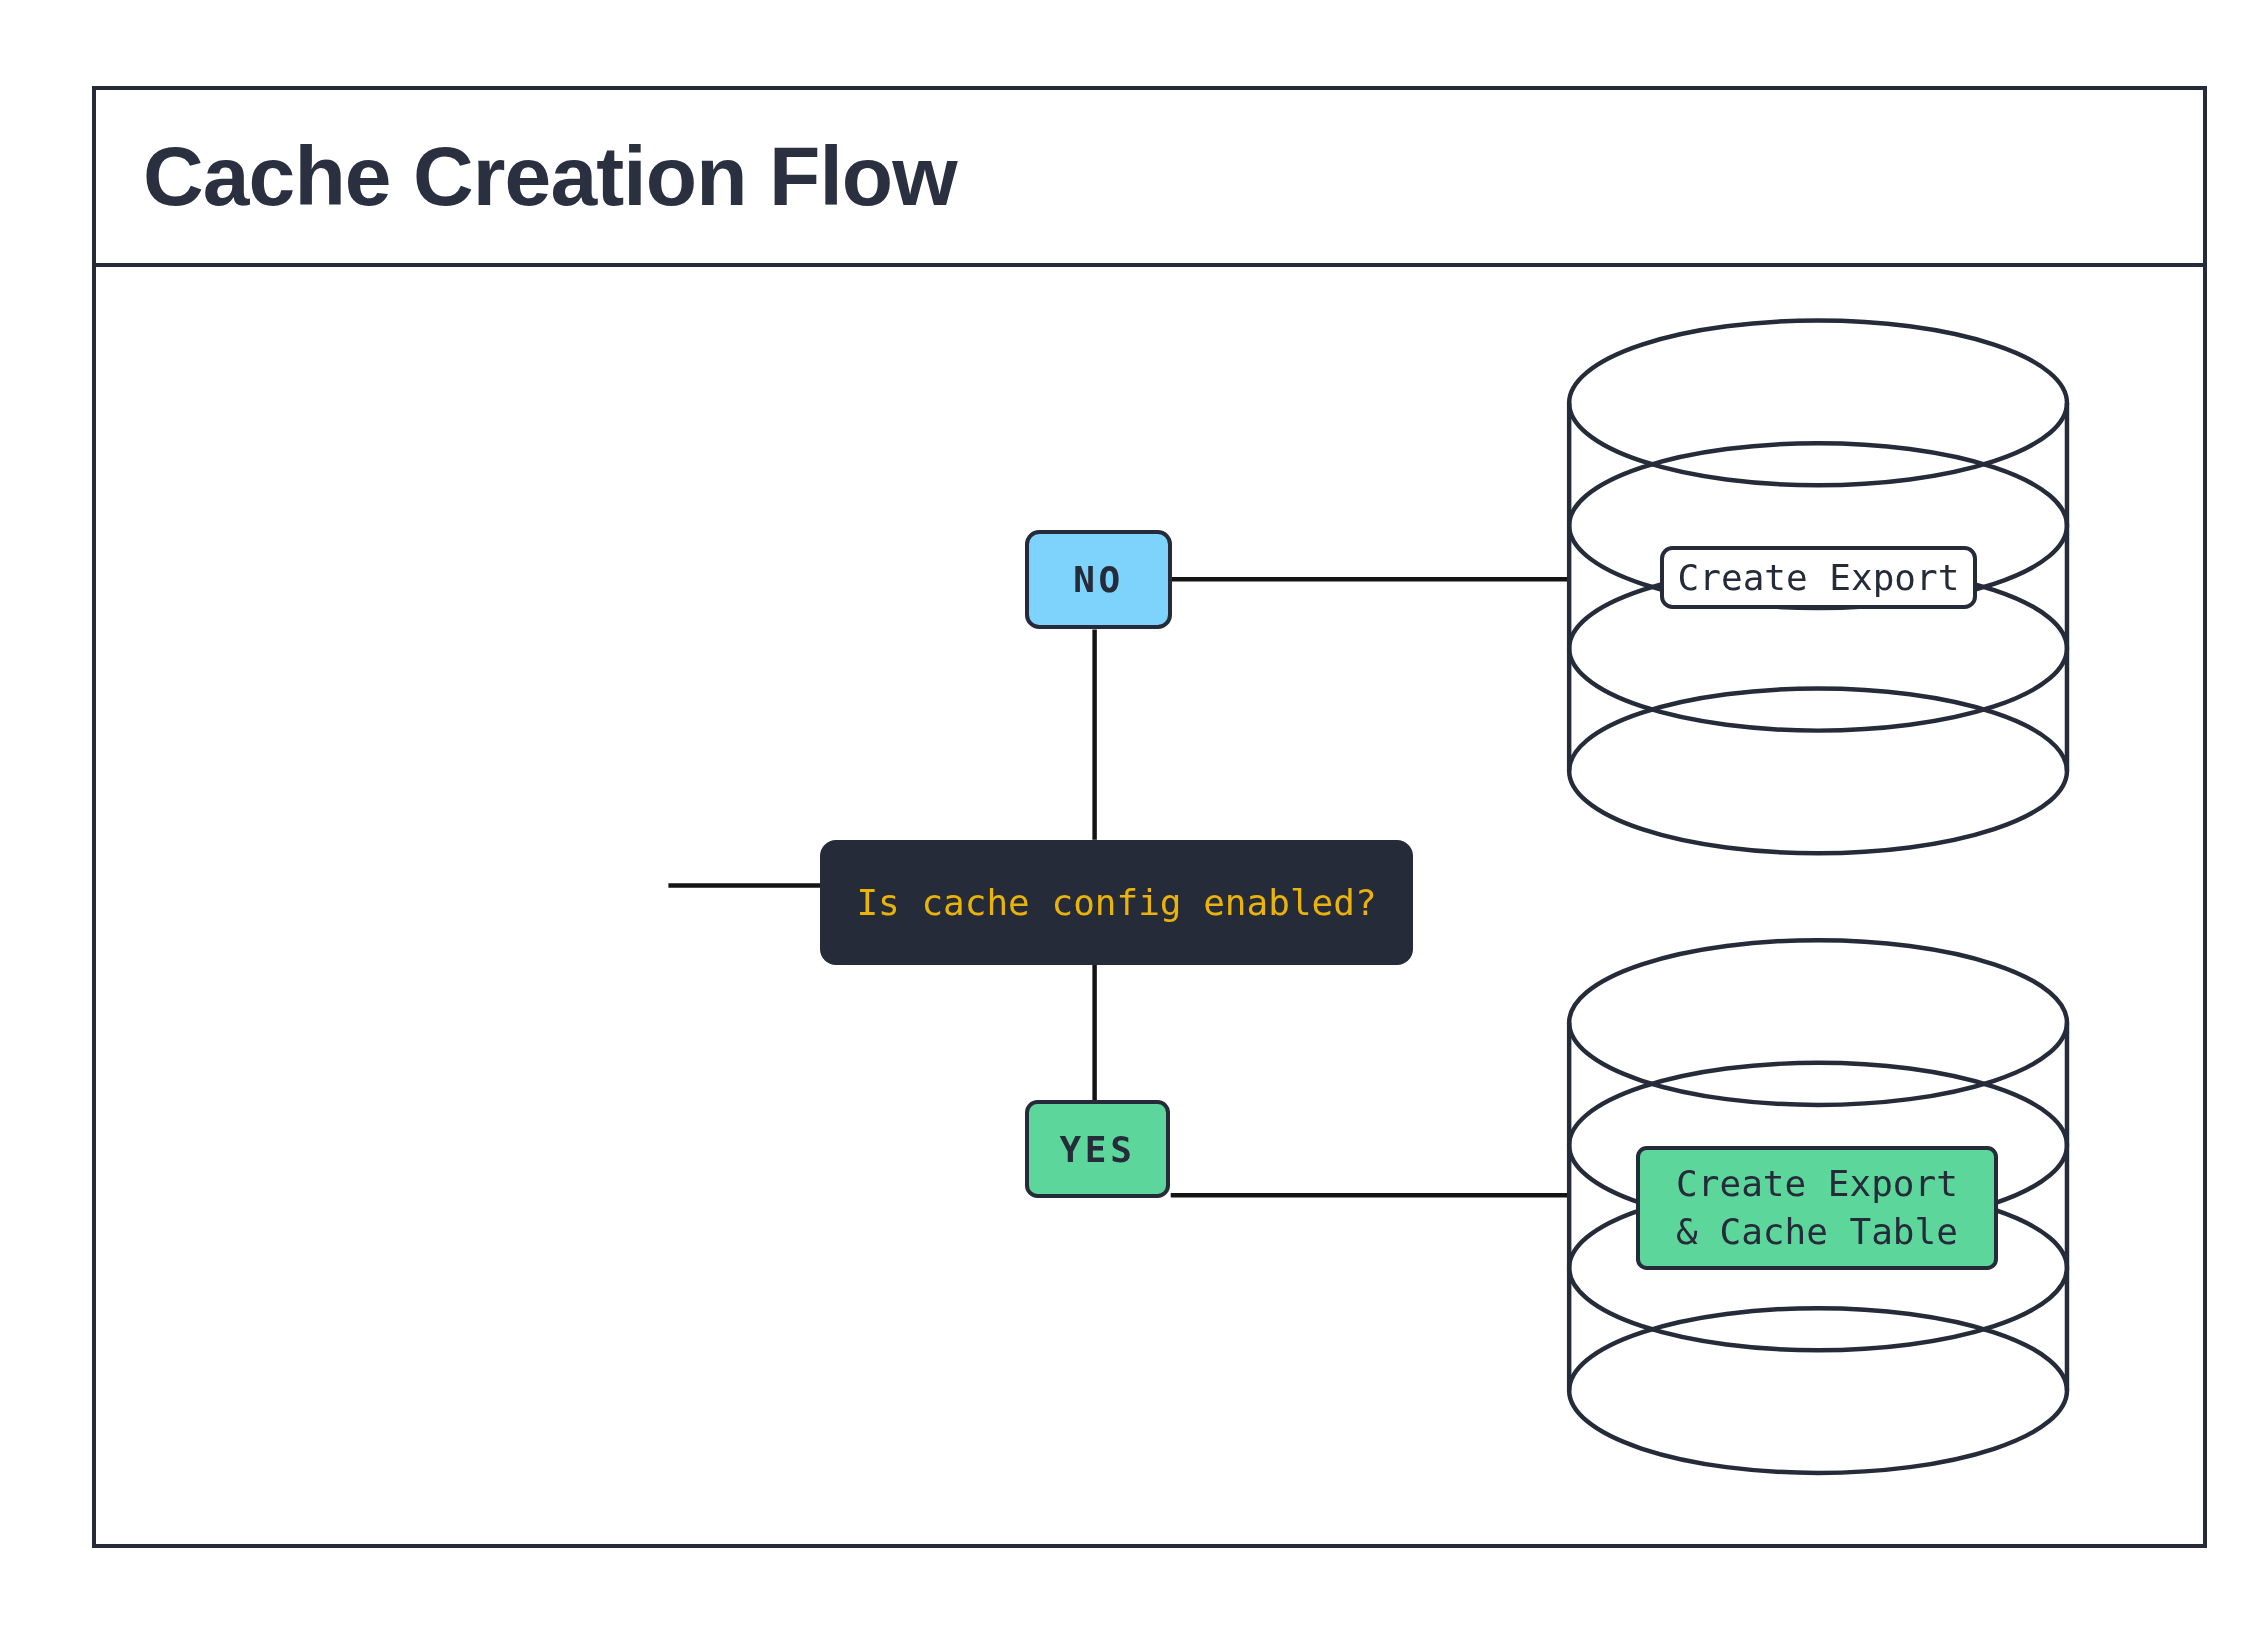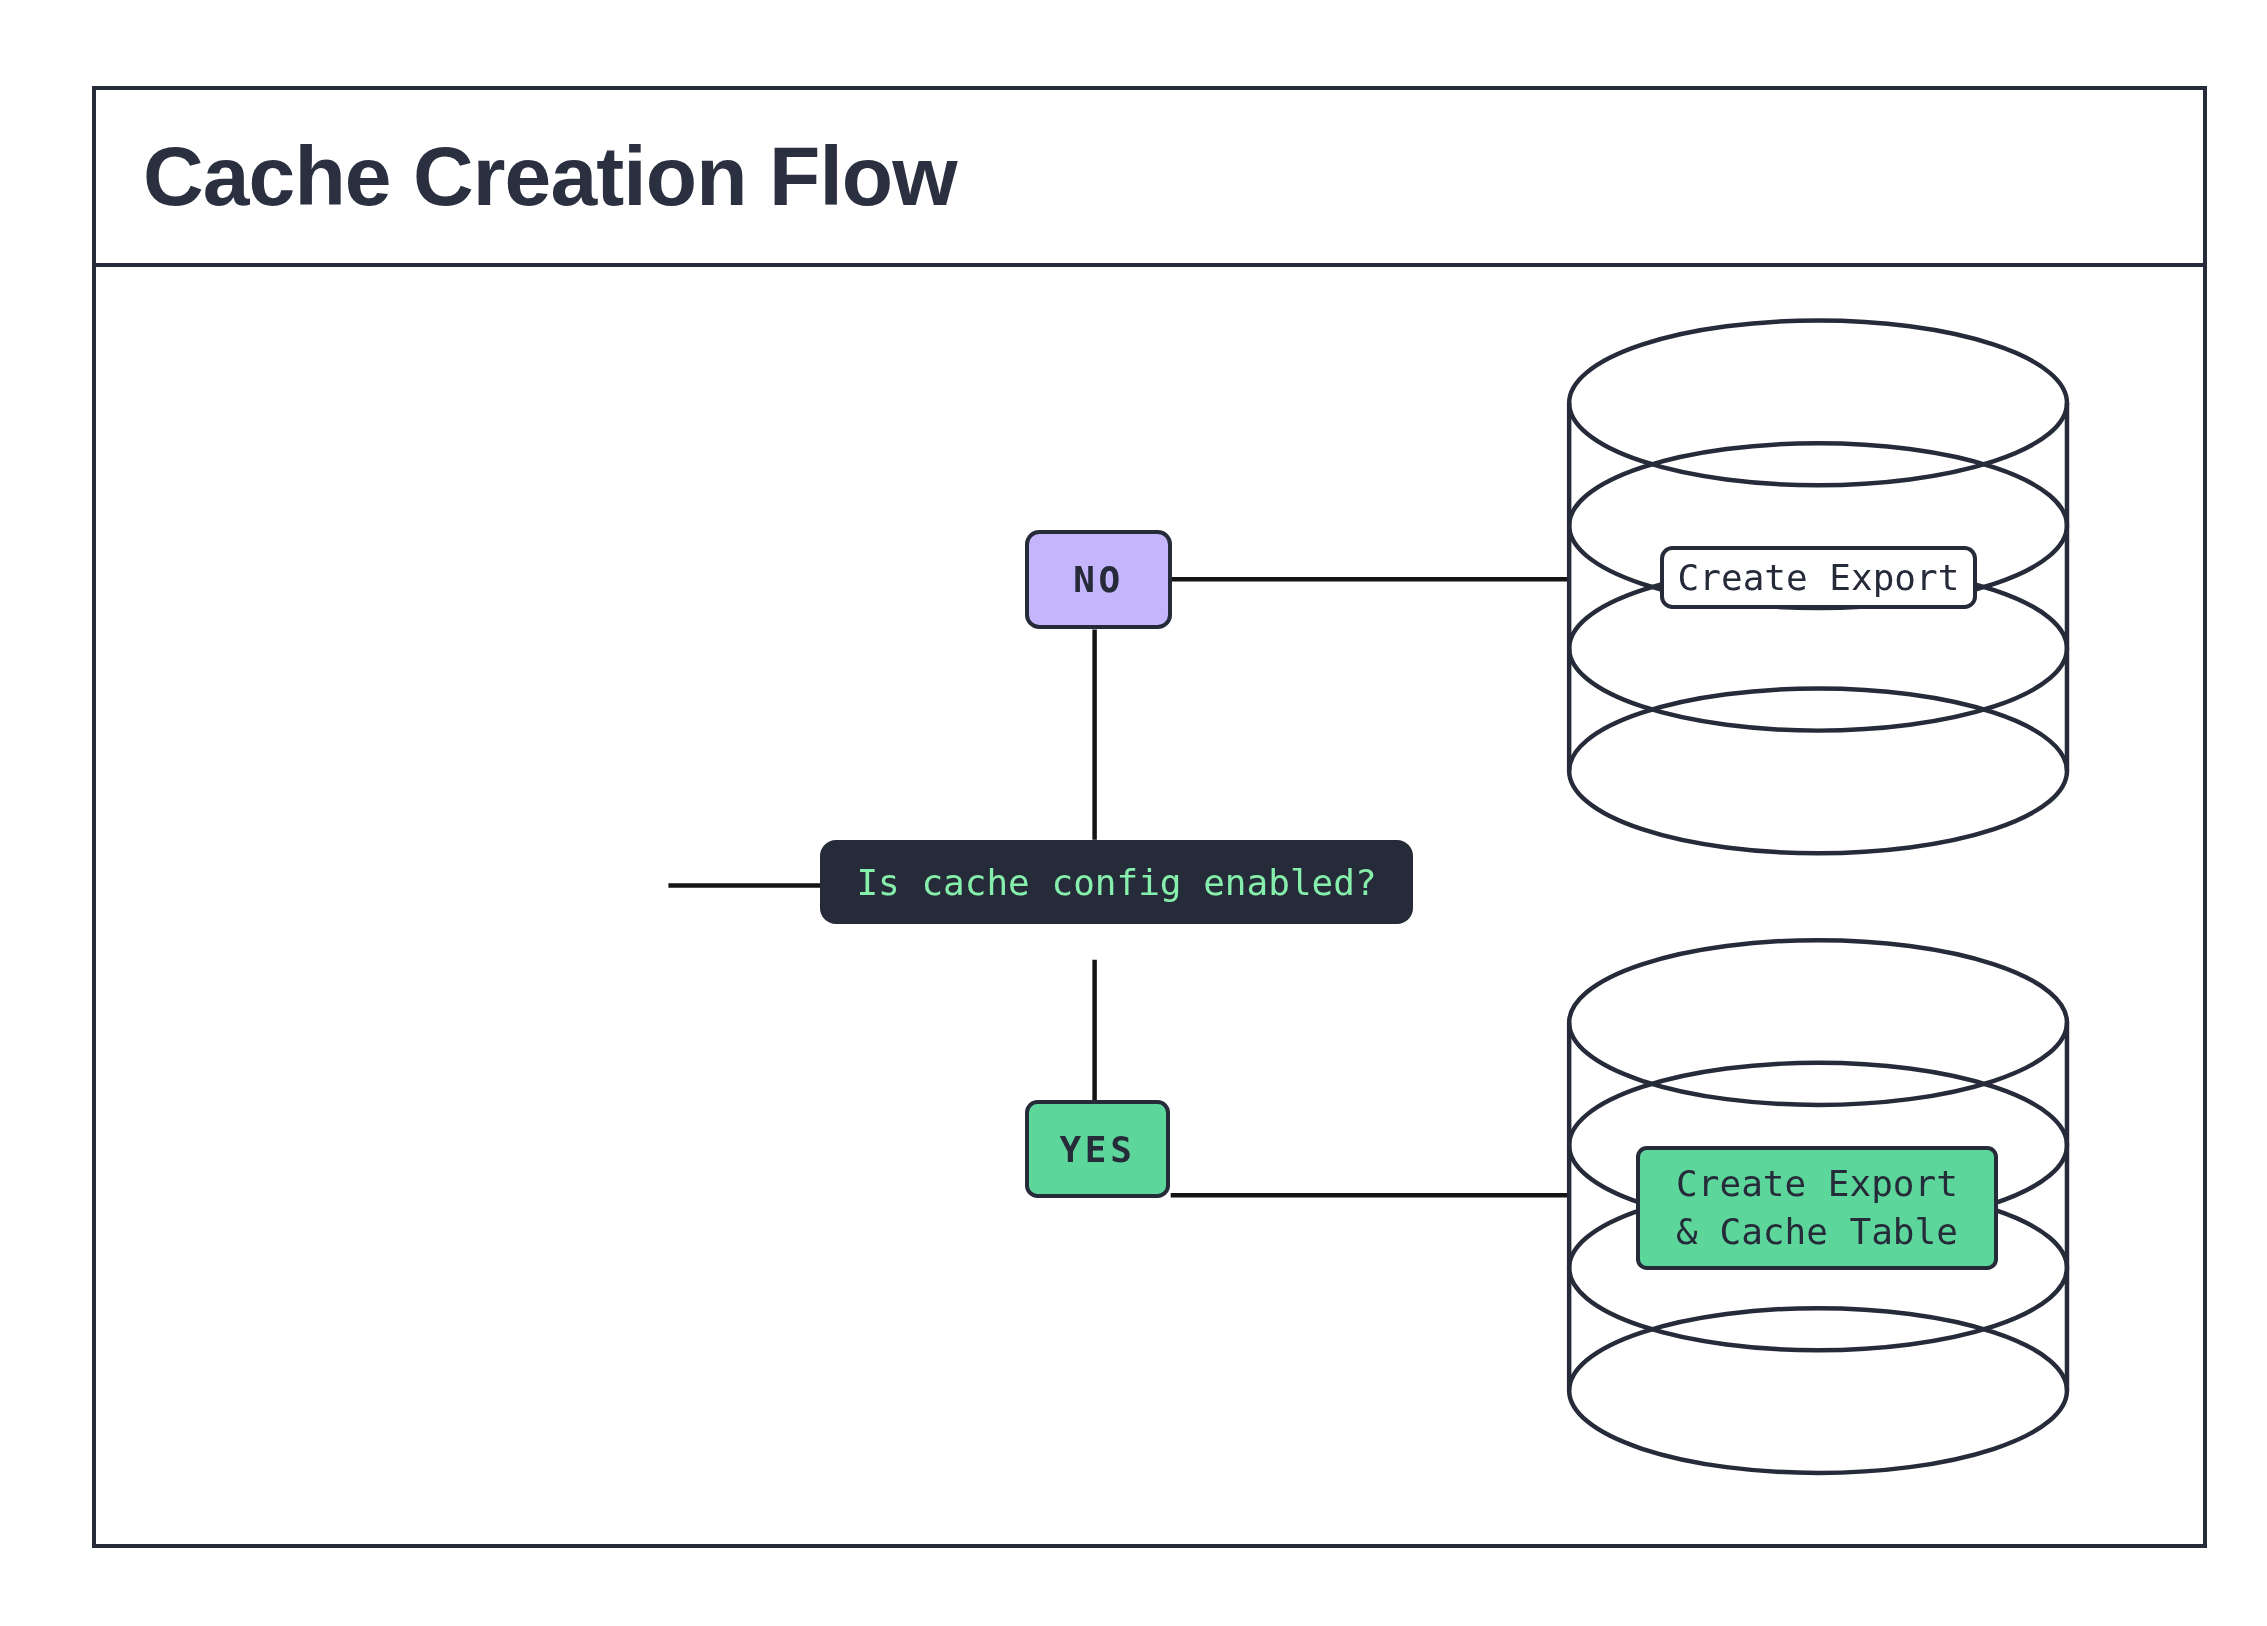--- a/index.html
+++ b/index.html
@@ -67,29 +67,29 @@
     text-align: center;
   }
   .node-start {
     left: 281px; top: 836px; width: 387px; height: 99px;
     background: #5dd69c;
     border: 4.5px solid #262b39;
     border-radius: 10.7px;
     font-size: 36px;
   }
   .node-decision {
-    left: 820px; top: 840px; width: 593px; height: 84px;
+    left: 820px; top: 840px; width: 593px; height: 125px;
     background: #262b39;
     border-radius: 16px;
-    color: #86efac;
+    color: #eab308;
     font-size: 36px;
   }
   .node-no {
     left: 1025px; top: 530px; width: 147px; height: 99px;
-    background: #c4b5fd;
+    background: #7dd3fc;
     border: 4.5px solid #262b39;
     border-radius: 14.3px;
     font-size: 36px;
     font-weight: bold;
     letter-spacing: 3.6px;
   }
   .node-yes {
     left: 1025px; top: 1100px; width: 145px; height: 98px;
     background: #5dd69c;
     border: 4.5px solid #262b39;

